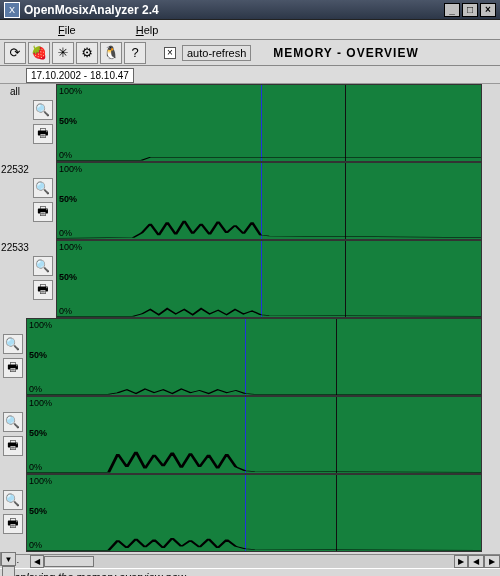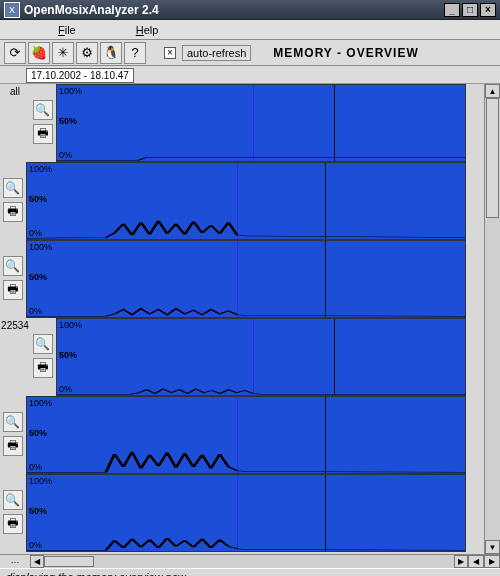--- a/index.html
+++ b/index.html
@@ -17,31 +17,31 @@
 .toolbar { background: #dcdcdc; height: 26px; display: flex; align-items: center; padding: 2px 4px; border-bottom: 1px solid #888; gap:2px;}
 .tbtn { width: 22px; height: 22px; border: 1px solid #888; background: #e8e8e8; display:flex;align-items:center;justify-content:center; cursor:pointer; font-size:13px;}
 .toolbar .sep { width: 6px; }
 .chk { width:12px; height:12px; border:1px solid #555; background:#fff; display:flex;align-items:center;justify-content:center; font-size:10px; margin:0 4px 0 8px;}
 .auto-lbl { border:1px solid #888; padding:1px 4px; background:#e0e0e0; margin-right: 20px;}
 .section-title { font-weight: bold; font-size: 12px; letter-spacing: 1px;}
 
 .subbar { background: #dcdcdc; height: 18px; display:flex; align-items:flex-end; border-bottom:1px solid #999;}
 .date-lbl { margin-left: 26px; border:1px solid #666; padding:1px 4px; background:#fff; font-size:10px;}
 
-.content { position: relative; height: 470px; background:#d8d8d8; display:flex; }
+.content { position: relative; height: 470px; background:#d8d8d8; display:flex;flex-direction:column; }
 .charts-col { flex:1; background:#d8d8d8; }
 .vscroll { width: 16px; background:#cfcfcf; border-left:1px solid #888; position:relative;}
 .vscroll .arrow { height:14px; background:#d8d8d8; border:1px solid #777; display:flex;align-items:center;justify-content:center; font-size:8px; cursor:pointer;}
 .vscroll .thumb { position:absolute; top:14px; left:1px; right:1px; height:120px; background:#d8d8d8; border:1px solid #777; cursor:pointer;}
 
 .row { height: 78px; display:flex; }
 .row-id { width:30px; display:flex; align-items:flex-start; justify-content:center; padding-top:2px; font-size:10px;}
 .row-tools { width:26px; display:flex; flex-direction:column; align-items:center; gap:4px; padding-top:16px;}
 .mini-btn { width:20px; height:20px; border:1px solid #888; background:#eee; display:flex;align-items:center;justify-content:center; font-size:12px; cursor:pointer;}
-.chart { flex:1; background:#1d4ed8; border:1px solid #333; position:relative; margin-right:18px;}
+.chart { flex:1; background:#15803d; border:1px solid #333; position:relative; margin-right:18px;}
 .ylabel { position:absolute; left:2px; font-size:9px; color:#000;}
 .yl-100 { top:1px;} .yl-50 { top:48%; transform:translateY(-50%);font-weight:bold;} .yl-0 { bottom:1px;}
 .vline { position:absolute; top:0; bottom:0; width:1px; background:#2233dd;}
 .vline.blue { left:48%; }
 .vline.dark { left:68%; background:#111;}
 svg.wave { position:absolute; left:0; bottom:0; width:100%; height:100%;}
 
 .hscroll { height:14px; background:#cfcfcf; display:flex; border-top:1px solid #888;}
 .hscroll .corner { width:30px; background:#d8d8d8; font-size:9px; text-align:center;}
 .hscroll .arrow { width:14px; background:#d8d8d8; border:1px solid #777; display:flex;align-items:center;justify-content:center; font-size:8px; cursor:pointer;}
@@ -98,55 +98,56 @@
         <span class="ylabel yl-0">0%</span>
         <div class="vline blue"></div>
         <div class="vline dark"></div>
         <svg class="wave" viewBox="0 0 100 100" preserveAspectRatio="none">
             <polyline points="0,99 20,99 22,95 100,95" fill="none" stroke="#000" stroke-width="0.7"></polyline>
           </svg>
       </div>
     </div>
 
     <div class="row">
+      <div class="row-id">22532</div>
       <div class="row-tools">
         <div class="mini-btn">🔍</div>
         <div class="mini-btn">🖶</div>
       </div>
       <div class="chart">
         <span class="ylabel yl-100">100%</span>
         <span class="ylabel yl-50">50%</span>
         <span class="ylabel yl-0">0%</span>
         <div class="vline blue"></div>
           <div class="vline dark"></div>
         <svg class="wave" viewBox="0 0 100 100" preserveAspectRatio="none">
             <polyline points="0,99 18,98 20,92 22,80 24,95 26,78 28,94 30,76 32,93 34,80 36,94 38,77 40,92 42,82 44,93 46,78 48,95 50,96 100,98" fill="none" stroke="#000" stroke-width="0.7"></polyline>
           </svg>
       </div>
     </div>
 
     <div class="row">
+      <div class="row-id">22533</div>
       <div class="row-tools">
         <div class="mini-btn">🔍</div>
         <div class="mini-btn">🖶</div>
       </div>
       <div class="chart">
         <span class="ylabel yl-100">100%</span>
         <span class="ylabel yl-50">50%</span>
         <span class="ylabel yl-0">0%</span>
         <div class="vline blue"></div>
           <div class="vline dark"></div>
         <svg class="wave" viewBox="0 0 100 100" preserveAspectRatio="none">
             <polyline points="0,99 18,99 20,96 22,90 24,97 26,89 28,96 30,90 32,97 34,89 36,96 38,91 40,97 42,90 44,96 46,92 48,97 50,98 100,99" fill="none" stroke="#000" stroke-width="0.7"></polyline>
           </svg>
       </div>
     </div>
 
     <div class="row">
-      <div class="row-id">22534</div>
       <div class="row-tools">
         <div class="mini-btn">🔍</div>
         <div class="mini-btn">🖶</div>
       </div>
       <div class="chart">
         <span class="ylabel yl-100">100%</span>
         <span class="ylabel yl-50">50%</span>
         <span class="ylabel yl-0">0%</span>
         <div class="vline blue"></div>
           <div class="vline dark"></div>

